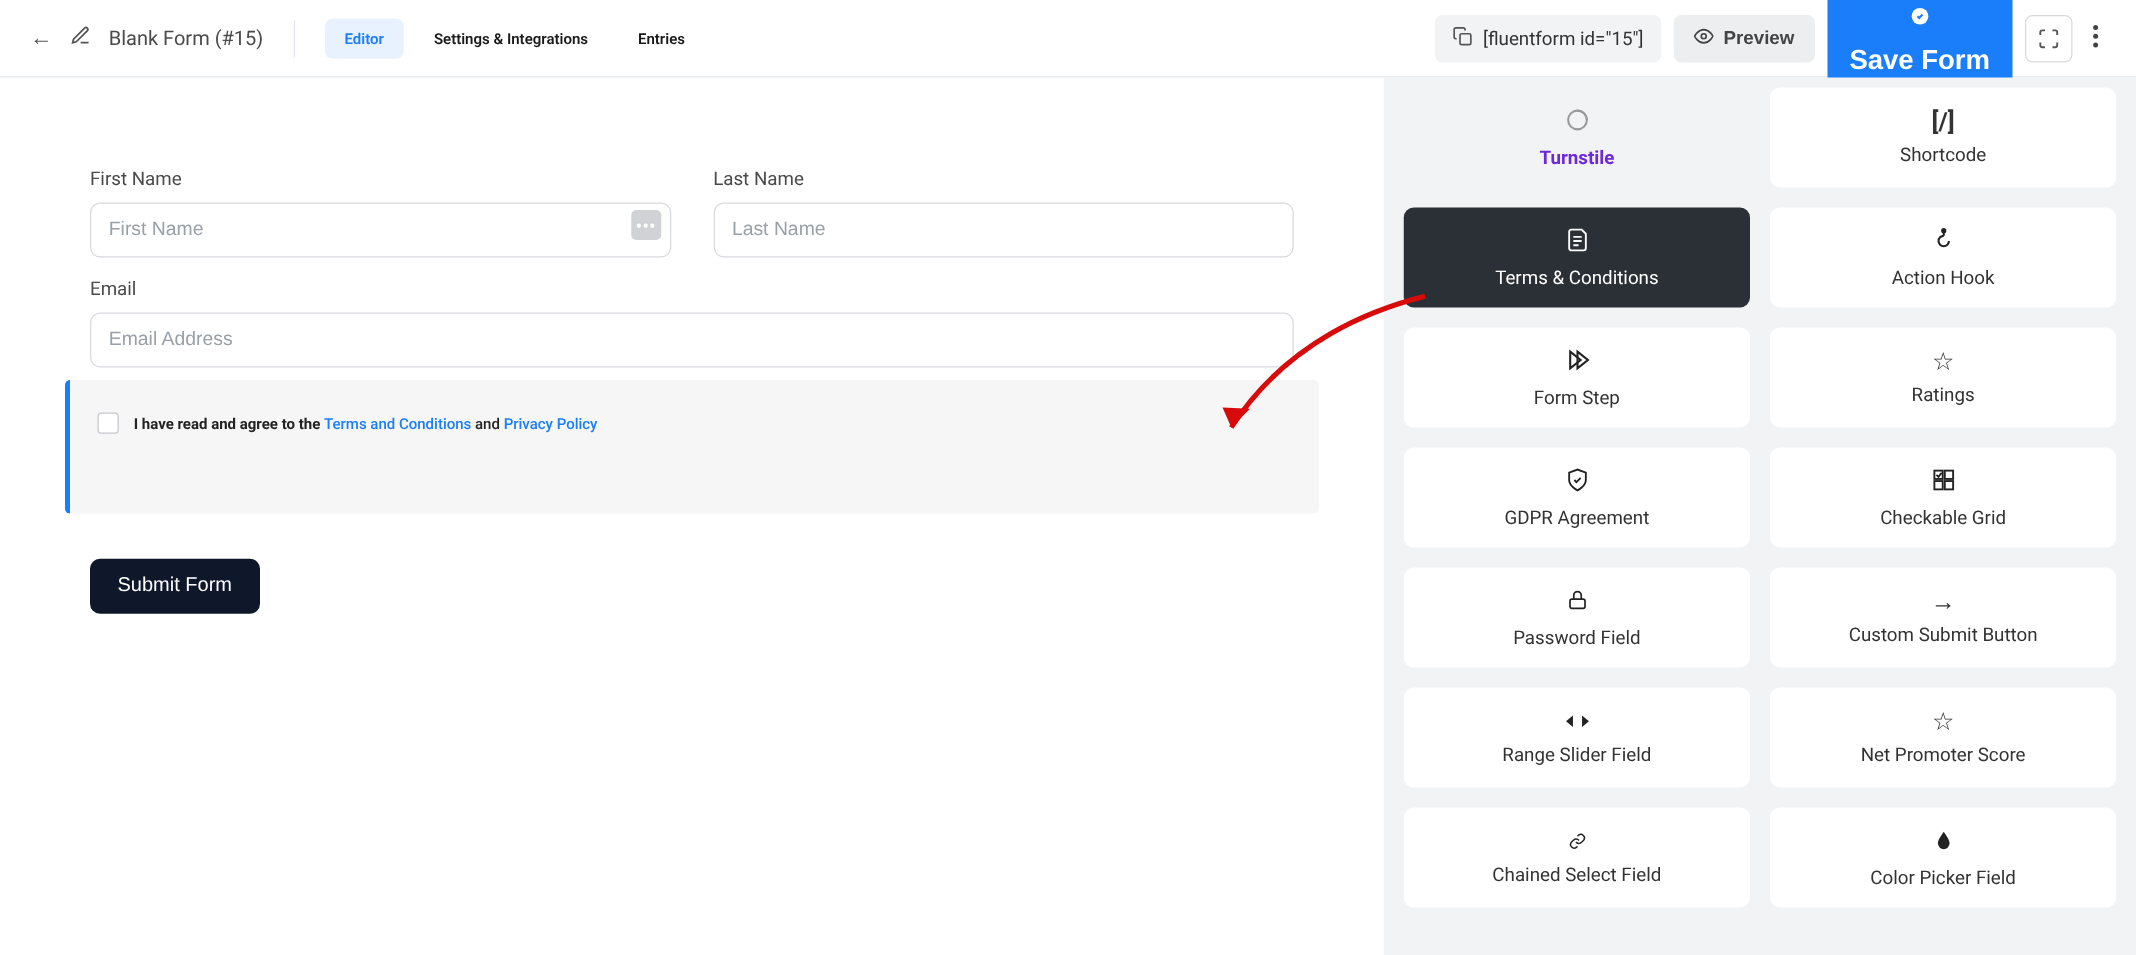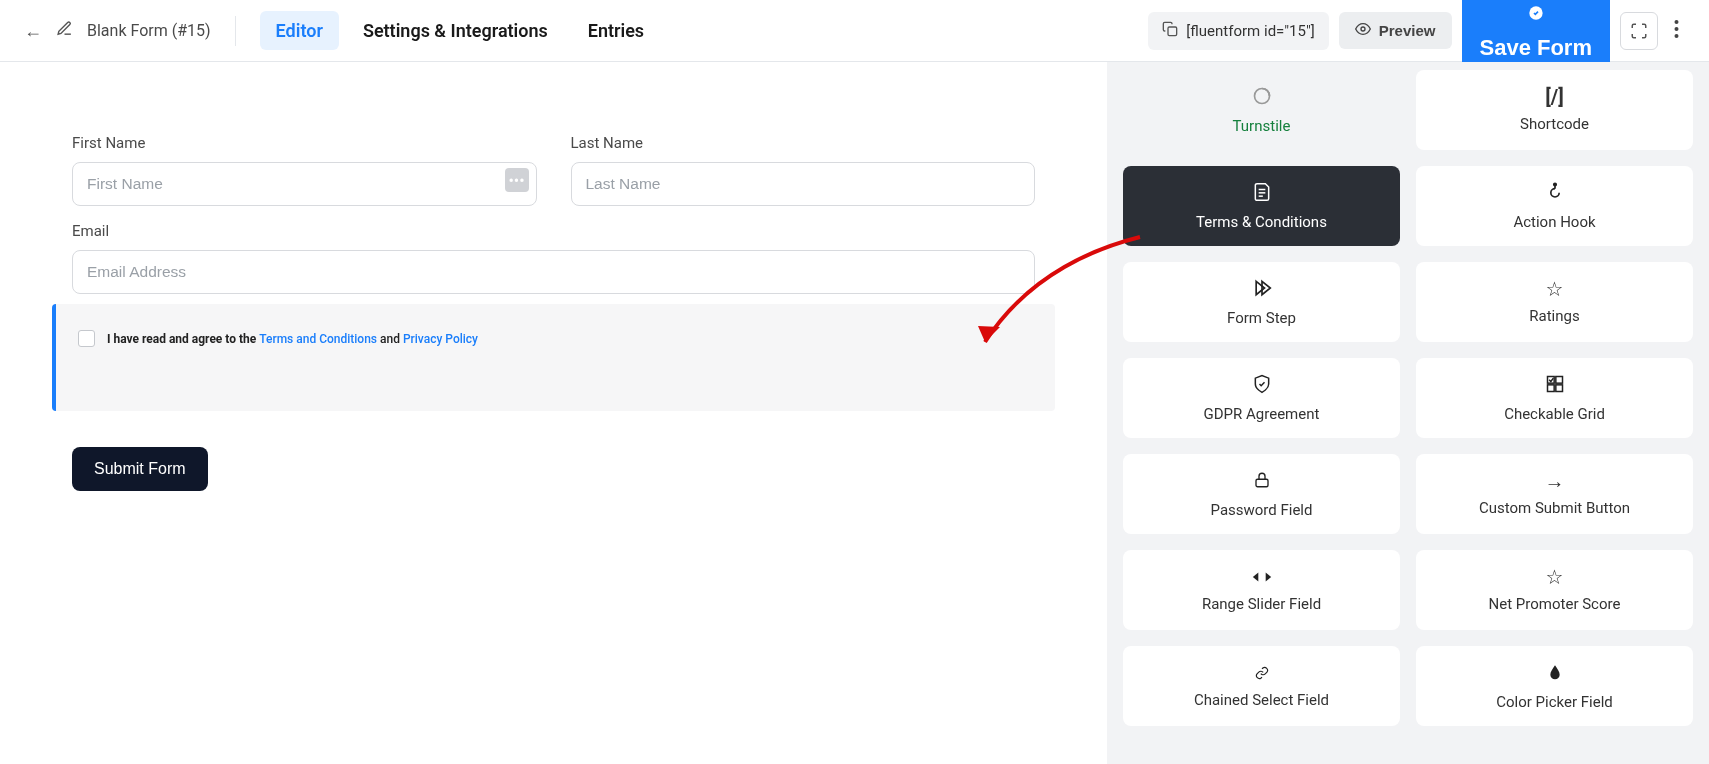--- a/index.html
+++ b/index.html
@@ -5,21 +5,21 @@
 * { margin: 0; padding: 0; box-sizing: border-box; }
 body { font-family: -apple-system, BlinkMacSystemFont, "Segoe UI", Roboto, sans-serif; background: #fff; color: #1a1a1a; width: 1709px; height: 764px; overflow: hidden; position: relative; }
 
 .topbar { height: 62px; display: flex; align-items: center; padding: 0 24px; border-bottom: 1px solid #e4e7eb; justify-content: space-between; }
 .topbar-left { display: flex; align-items: center; gap: 14px; }
 .back-arrow { color: #555; cursor: pointer; font-size: 18px; }
 .edit-icon { color: #555; font-size: 16px; }
 .form-title { font-size: 16px; color: #4a4a4a; }
 .vdiv { width: 1px; height: 30px; background: #e4e7eb; margin: 0 10px; }
 .tabs { display: flex; gap: 8px; align-items: center; }
-.tab { padding: 9px 16px; font-size: 18px; font-weight: 600; color: #1a1a1a; border-radius: 6px; cursor: pointer; }
+.tab { padding: 9px 16px; font-size: 12px; font-weight: 600; color: #1a1a1a; border-radius: 6px; cursor: pointer; }
 .tab.active { background: #e7f2fe; color: #1a7efb; }
 .topbar-right { display: flex; align-items: center; gap: 10px; }
 .shortcode-box { background: #f2f3f5; padding: 9px 14px; border-radius: 6px; font-size: 15px; color: #333; display: flex; align-items: center; gap: 8px; cursor: pointer; }
 .preview-btn { background: #eceef0; padding: 9px 16px; border-radius: 6px; font-size: 15px; font-weight: 600; color: #444; display: flex; align-items: center; gap: 8px; cursor: pointer; border: none; }
 .save-btn { background: #1a7efb; color: #fff; padding: 9px 18px; border-radius: 6px; font-size: 22px; font-weight: 700; display: flex; align-items: center; gap: 8px; cursor: pointer; border: none; flex-direction: column; }
 .icon-btn { width: 38px; height: 38px; border: 1.5px solid #d8dade; border-radius: 6px; display: flex; align-items: center; justify-content: center; cursor: pointer; background: #fff; color: #555; }
 
 .main { display: flex; height: calc(100% - 62px); }
 .canvas { flex: 1; padding: 72px 72px 0 72px; overflow-y: auto; }
 .row2 { display: flex; gap: 34px; margin-bottom: 16px; }
@@ -34,21 +34,21 @@
 .checkbox { width: 17px; height: 17px; border: 1px solid #c5c8cd; border-radius: 3px; background: #fff; }
 .terms-text { font-size: 12px; font-weight: 700; color: #222; }
 .terms-text a { color: #1a7efb; font-weight: 500; text-decoration: none; }
 .terms-text .and { font-weight: 500; color: #222; }
 
 .submit-btn { margin-top: 36px; background: #0f172a; color: #fff; padding: 13px 22px; border: none; border-radius: 8px; font-size: 16px; font-weight: 400; cursor: pointer; }
 
 .sidebar { width: 602px; background: #f2f3f5; padding: 8px 16px 16px 16px; overflow-y: auto; display: grid; grid-template-columns: 1fr 1fr; gap: 16px; align-content: start; }
 .field-card { background: #fff; border-radius: 8px; height: 80px; display: flex; flex-direction: column; align-items: center; justify-content: center; gap: 8px; cursor: pointer; color: #333; }
 .field-card.dark { background: #2b2f36; color: #fff; }
-.field-card.disabled { background: #f2f3f5; color: #15803d; }
+.field-card.disabled { background: #f2f3f5; color: #6d28d9; font-weight: bold; }
 .field-card .card-icon { font-size: 20px; line-height: 1; }
 .field-card .card-label { font-size: 15px; }
 
 .arrow-annotation { position: absolute; left: 970px; top: 232px; pointer-events: none; }
 </style>
 </head>
 <body>
 
 <div class="topbar">
   <div class="topbar-left">

